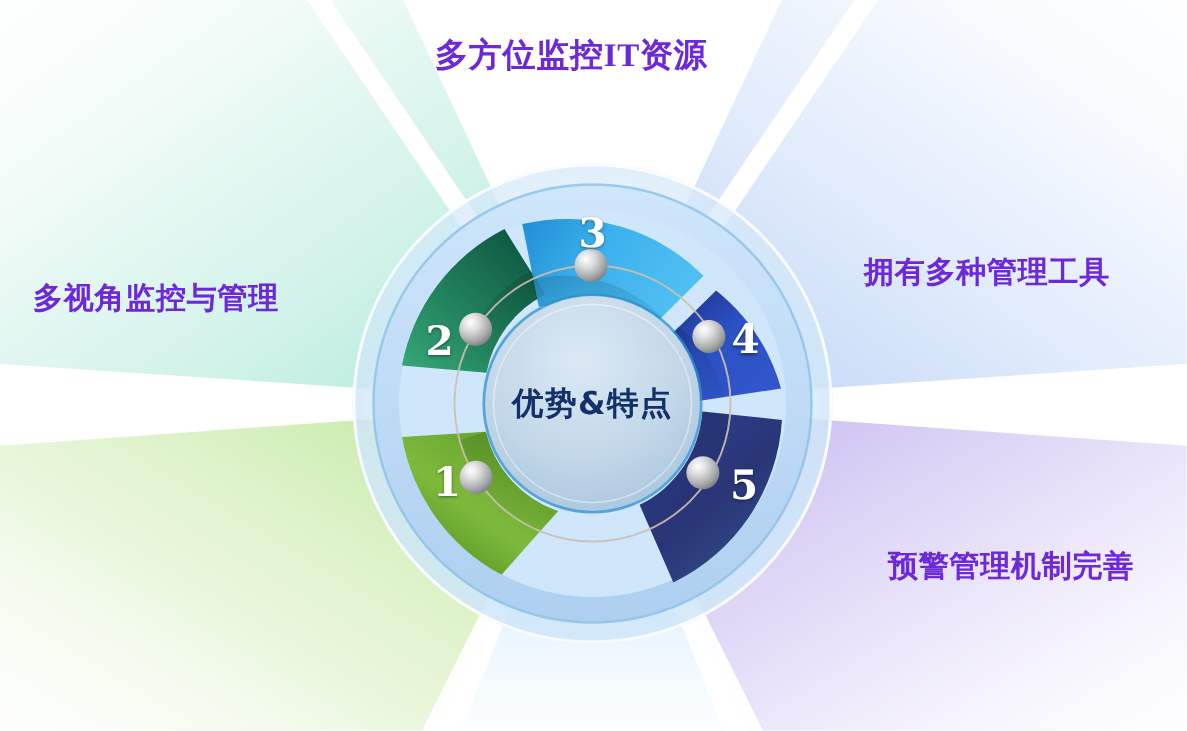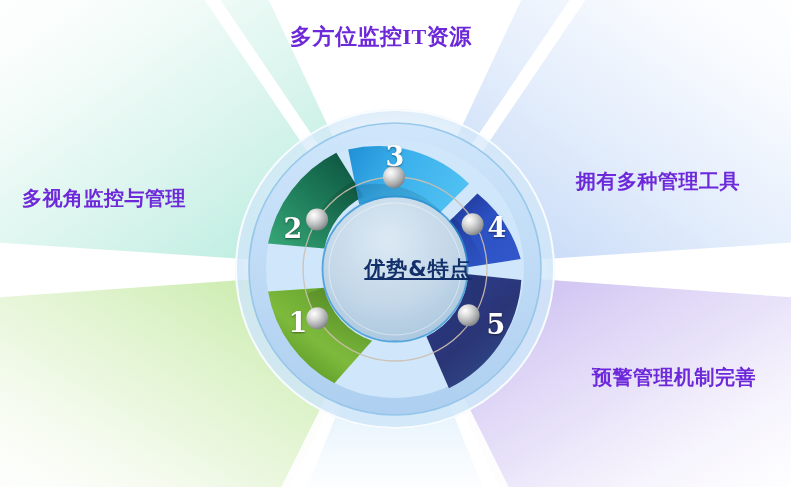--- a/index.html
+++ b/index.html
@@ -35,29 +35,28 @@
     position:absolute;
     font-family:"DejaVu Serif","Liberation Serif",serif;
     font-weight:bold;
     font-size:27px;
     color:#ffffff;
     text-shadow:0 1px 2px rgba(0,0,0,.45);
     transform:translate(-50%,-50%);
   }
   .center-text{
     position:absolute;
-    left:418px;top:269px;
+    left:395px;top:269px;
     transform:translate(-50%,-50%);
     font-family:"DejaVu Sans","Liberation Sans",sans-serif;
     font-weight:bold;
     font-size:21px;
     color:#13306b;
     white-space:nowrap;
     letter-spacing:1px;
-    text-decoration:underline;
   }
 </style>
 </head>
 <body>
 
 <div id="stage">
 
   <svg id="bg-rays" viewBox="0 0 791 487">
     <defs>
       <linearGradient id="gTL" x1="1" y1="1" x2="0" y2="0">

